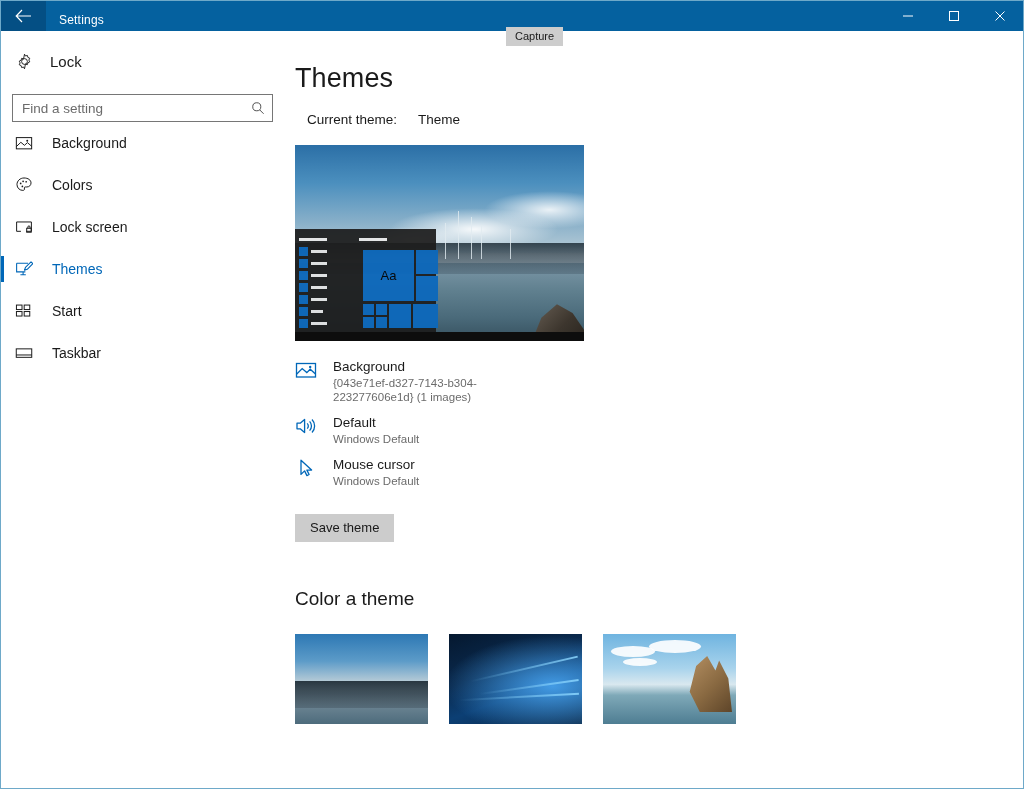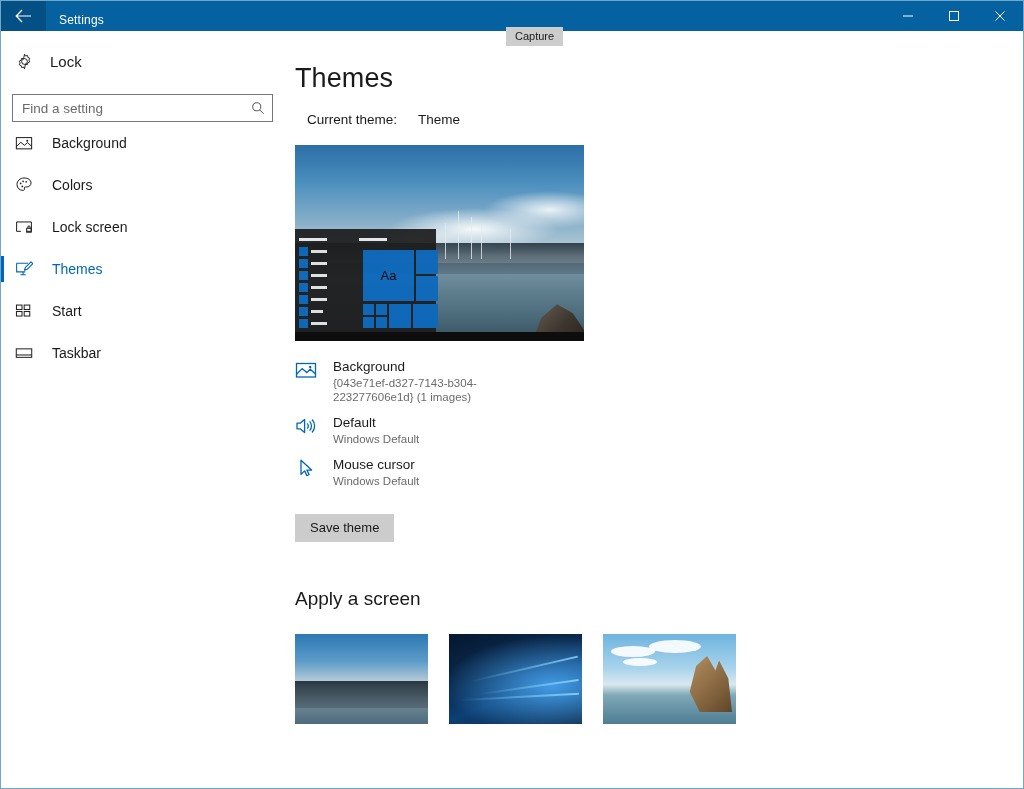--- a/index.html
+++ b/index.html
@@ -539,21 +539,21 @@
           <span class="detail-text">
             <span class="detail-name" style="display:block">Mouse cursor</span>
             <span class="detail-sub" style="display:block">Windows Default</span>
           </span>
         </div>
 
       </div>
 
       <button class="save-btn">Save theme</button>
 
-      <div class="apply-title">Apply a screen</div>
+      <div class="apply-title">Color a theme</div>
 
       <div class="thumb-row">
         <div class="thumb thumb-harbor">
           <div class="hb-boats"></div>
 
         </div>
         <div class="thumb thumb-hero">
           <div class="hero-ray" style="left:20px; top:34px; width:110px; transform:rotate(-13deg);"></div>
           <div class="hero-ray" style="left:30px; top:52px; width:100px; transform:rotate(-8deg);"></div>
           <div class="hero-ray" style="left:10px; top:62px; width:120px; transform:rotate(-3deg);"></div>

